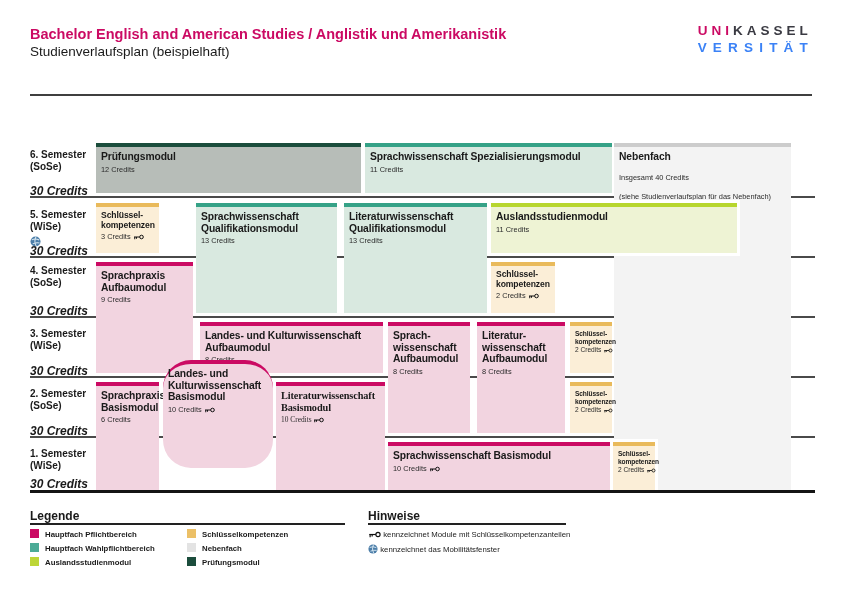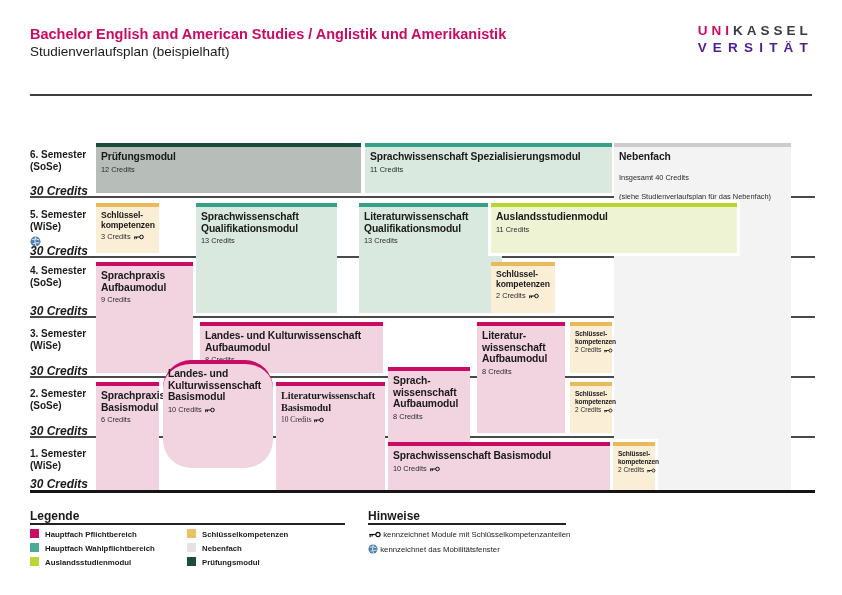--- a/index.html
+++ b/index.html
@@ -44,21 +44,21 @@
 <div class="page">
 
   <div class="title" style="color: rgb(203, 10, 99);">Bachelor English and American Studies / Anglistik und Amerikanistik</div>
   <div class="subtitle">Studienverlaufsplan (beispielhaft)</div>
 
   <div class="logo">
     <div class="logo-l1">
       <span style="color: rgb(203, 10, 99);">UNI</span><span style="color: rgb(58, 58, 66);">KASSEL</span>
     </div>
     <div class="logo-l2">
-      <span style="color: #4c1d95;">VERSITÄT</span>
+      <span style="color: #3b82f6;">VERSITÄT</span>
     </div>
   </div>
 
   <div class="hr-top"></div>
 
   <div class="rowline" style="top:196px"></div>
   <div class="rowline" style="top:256px"></div>
   <div class="rowline" style="top:316px"></div>
   <div class="rowline" style="top:376px"></div>
   <div class="rowline" style="top:436px"></div>
@@ -129,21 +129,21 @@
         <line x1="13.4" y1="6" x2="2" y2="6" stroke="#111" stroke-width="2"></line>
         <line x1="3.5" y1="6" x2="3.5" y2="10.5" stroke="#111" stroke-width="2"></line>
         <line x1="7" y1="6" x2="7" y2="9.5" stroke="#111" stroke-width="2"></line>
       </svg>
     </div>
   </div>
   <div class="block" style="left: 196px; top: 203px; width: 141px; height: 110px; background-color: rgb(217, 233, 224); border-top-color: rgb(53, 162, 135);">
     <div class="b-title">Sprachwissenschaft Qualifikationsmodul</div>
     <div class="b-credits">13 Credits</div>
   </div>
-  <div class="block" style="left: 344px; top: 203px; width: 143px; height: 110px; background-color: rgb(217, 233, 224); border-top-color: rgb(53, 162, 135); margin-left: 15px;">
+  <div class="block" style="left: 344px; top: 203px; width: 143px; height: 110px; background-color: rgb(217, 233, 224); border-top-color: rgb(53, 162, 135);">
     <div class="b-title">Literaturwissenschaft Qualifikationsmodul</div>
     <div class="b-credits">13 Credits</div>
   </div>
   <div class="block outlined" style="left: 491px; top: 203px; width: 246px; height: 50px; background-color: rgb(238, 243, 212); border-top-color: rgb(183, 214, 46);">
     <div class="b-title">Auslandsstudienmodul</div>
     <div class="b-credits">11 Credits</div>
   </div>
 
   <div class="block" style="left: 96px; top: 262px; width: 97px; height: 111px; background-color: rgb(242, 212, 224); border-top-color: rgb(203, 10, 99);">
     <div class="b-title">Sprachpraxis Aufbaumodul</div>
@@ -158,21 +158,21 @@
         <line x1="3.5" y1="6" x2="3.5" y2="10.5" stroke="#111" stroke-width="2"></line>
         <line x1="7" y1="6" x2="7" y2="9.5" stroke="#111" stroke-width="2"></line>
       </svg>
     </div>
   </div>
 
   <div class="block" style="left: 200px; top: 322px; width: 183px; height: 51px; background-color: rgb(242, 212, 224); border-top-color: rgb(203, 10, 99);">
     <div class="b-title">Landes- und Kulturwissenschaft Aufbaumodul</div>
     <div class="b-credits">8 Credits</div>
   </div>
-  <div class="block" style="left: 388px; top: 322px; width: 82px; height: 111px; background-color: rgb(242, 212, 224); border-top-color: rgb(203, 10, 99); margin-top: 45px;">
+  <div class="block" style="left: 388px; top: 322px; width: 82px; height: 111px; background-color: rgb(242, 212, 224); border-top-color: rgb(203, 10, 99);">
     <div class="b-title">Sprach-wissenschaft Aufbaumodul</div>
     <div class="b-credits">8 Credits</div>
   </div>
   <div class="block" style="left: 477px; top: 322px; width: 88px; height: 111px; background-color: rgb(242, 212, 224); border-top-color: rgb(203, 10, 99);">
     <div class="b-title">Literatur-wissenschaft Aufbaumodul</div>
     <div class="b-credits">8 Credits</div>
   </div>
   <div class="block b-sm" style="left: 570px; top: 322px; width: 42px; height: 51px; background-color: rgb(251, 238, 215); border-top-color: rgb(233, 186, 91);">
     <div class="b-title">Schlüssel-kompetenzen</div>
     <div class="b-credits"><span>2 Credits</span>

